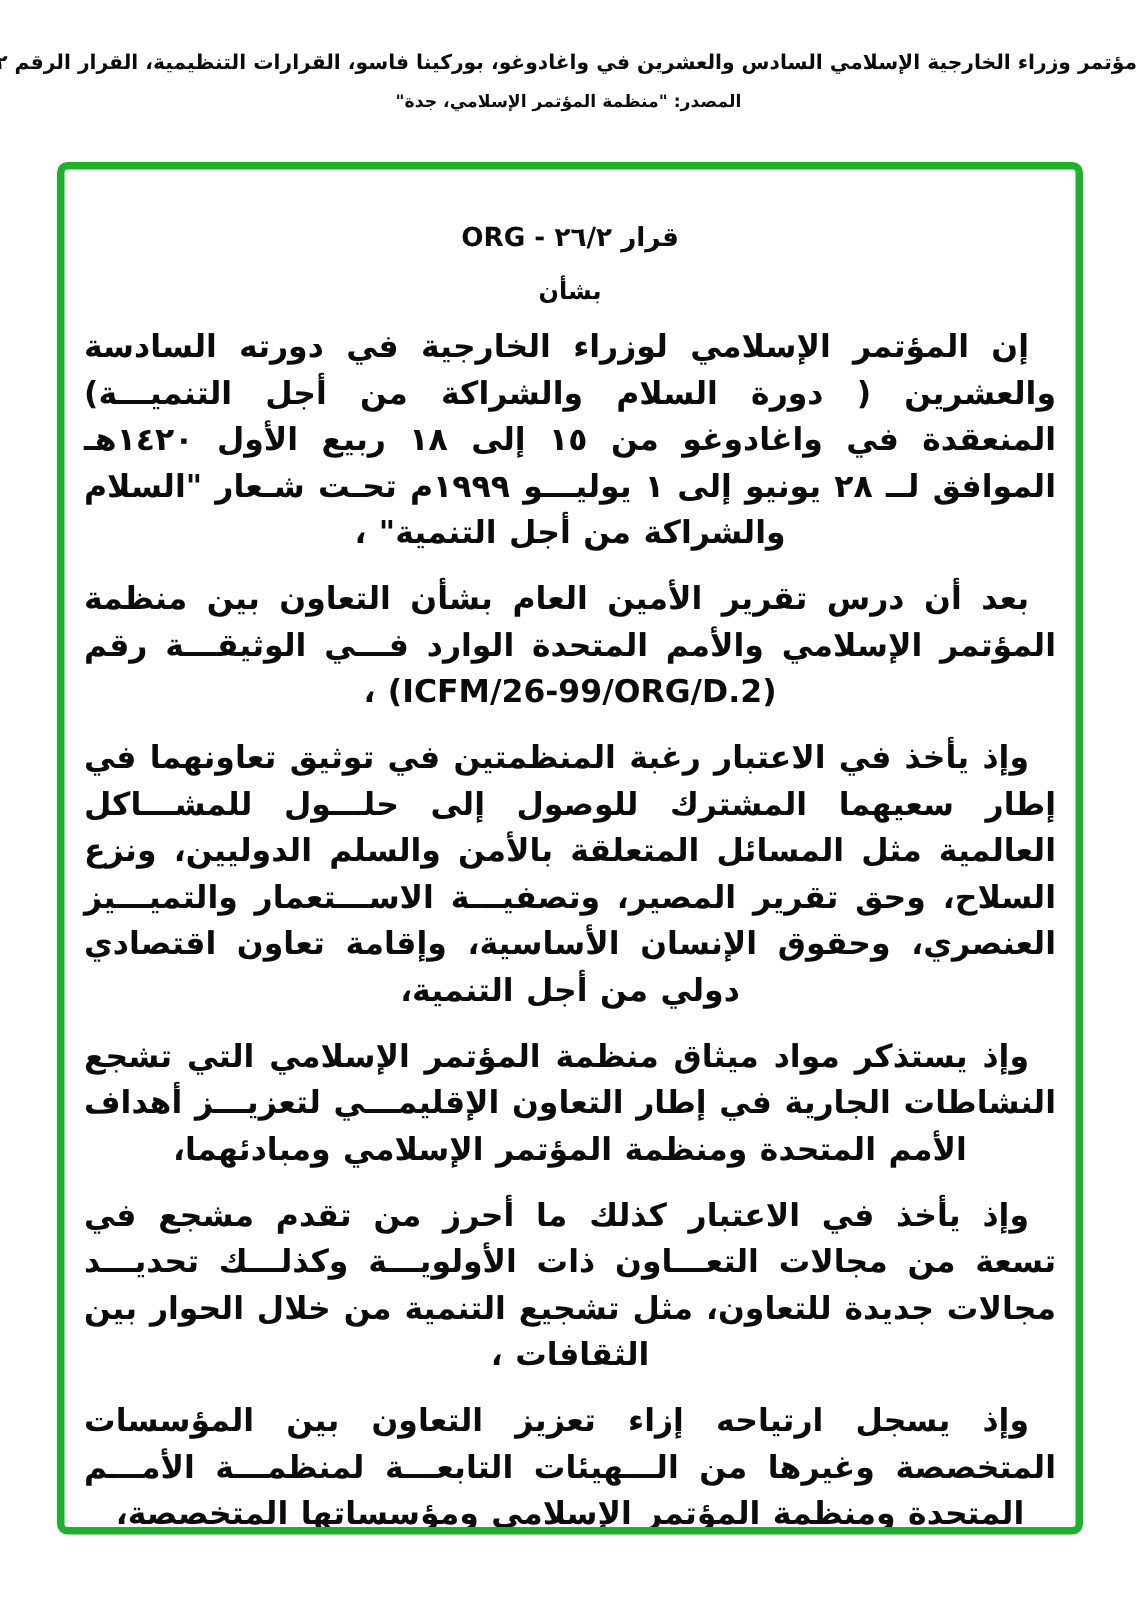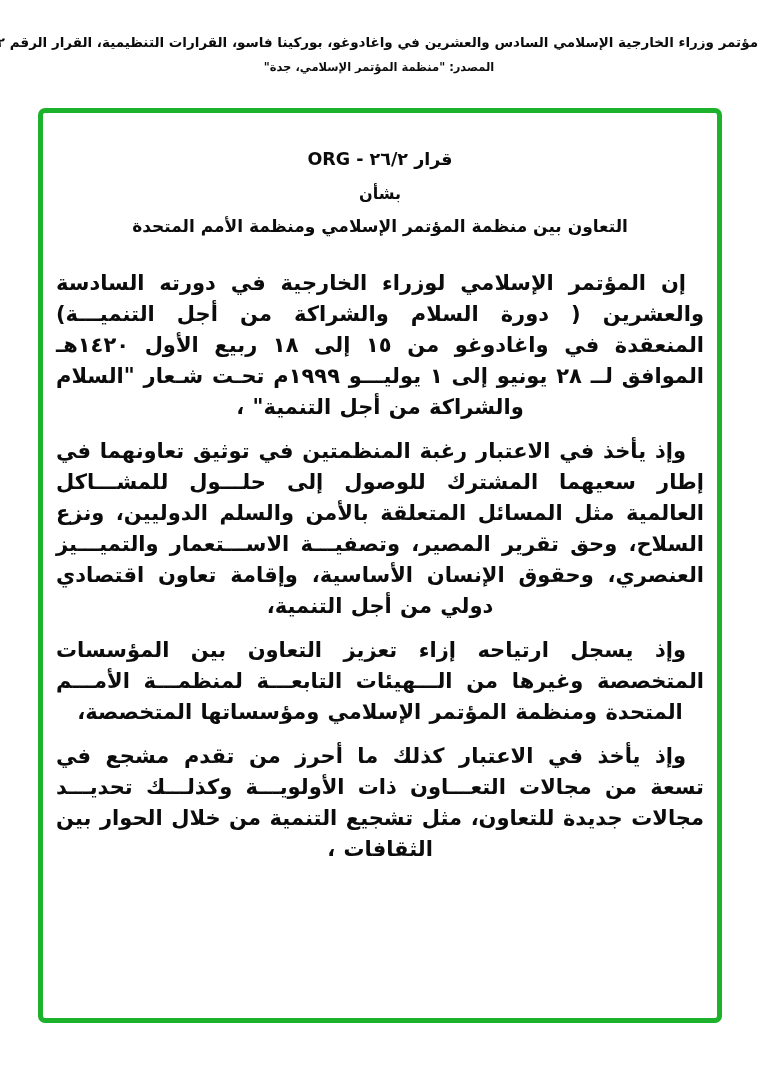--- a/index.html
+++ b/index.html
@@ -82,22 +82,23 @@
 <body>
 
 <div class="page-header">
   <div class="line1">مؤتمر وزراء الخارجية الإسلامي السادس والعشرين في واغادوغو، بوركينا فاسو، القرارات التنظيمية، القرار الرقم ٢٦/٢-ORG</div>
   <div class="line2">المصدر:  "منظمة المؤتمر الإسلامي، جدة"</div>
 </div>
 
 <div class="resolution-frame" style="border-color: rgb(28, 178, 43);">
   <h1 class="res-number">قرار ٢٦/٢ - ORG</h1>
   <h2 class="res-subject-label">بشأن</h2>
-  <h2 class="res-title">التعاون بين منظمة المؤتمر الإسلامي ومنظمة الأمم المتحدة</h2>
 
   <div class="res-body">
     <p>إن المؤتمر الإسلامي لوزراء الخارجية في دورته السادسة والعشرين ( دورة السلام والشراكة من أجل التنميـــة) المنعقدة في واغادوغو من ١٥ إلى ١٨ ربيع الأول ١٤٢٠هـ الموافق لــ ٢٨ يونيو إلى ١ يوليـــو ١٩٩٩م تحـت شـعار "السلام والشراكة من أجل التنمية" ،</p>
+    <p>بعد أن درس تقرير الأمين العام بشأن التعاون بين منظمة المؤتمر الإسلامي والأمم المتحدة الوارد فـــي الوثيقـــة رقم (ICFM/26-99/ORG/D.2) ،</p>
     <p>وإذ يأخذ في الاعتبار رغبة المنظمتين في توثيق تعاونهما في إطار سعيهما المشترك للوصول إلى حلـــول للمشـــاكل العالمية مثل المسائل المتعلقة بالأمن والسلم الدوليين، ونزع السلاح، وحق تقرير المصير، وتصفيـــة الاســـتعمار والتميـــيز العنصري، وحقوق الإنسان الأساسية، وإقامة تعاون اقتصادي دولي من أجل التنمية،</p>
+    <p>وإذ يستذكر مواد ميثاق منظمة المؤتمر الإسلامي التي تشجع النشاطات الجارية في إطار التعاون الإقليمـــي لتعزيـــز أهداف الأمم المتحدة ومنظمة المؤتمر الإسلامي ومبادئهما،</p>
+    <p>وإذ يأخذ في الاعتبار كذلك ما أحرز من تقدم مشجع في تسعة من مجالات التعـــاون ذات الأولويـــة وكذلـــك تحديـــد مجالات جديدة للتعاون، مثل تشجيع التنمية من خلال الحوار بين الثقافات ،</p>
     <p>وإذ يسجل ارتياحه إزاء تعزيز التعاون بين المؤسسات المتخصصة وغيرها من الـــهيئات التابعـــة لمنظمـــة الأمـــم المتحدة ومنظمة المؤتمر الإسلامي ومؤسساتها المتخصصة،</p>
-    <p>وإذ يأخذ في الاعتبار كذلك ما أحرز من تقدم مشجع في تسعة من مجالات التعـــاون ذات الأولويـــة وكذلـــك تحديـــد مجالات جديدة للتعاون، مثل تشجيع التنمية من خلال الحوار بين الثقافات ،</p>
 
   </div>
 </div>
 
 </body></html>

